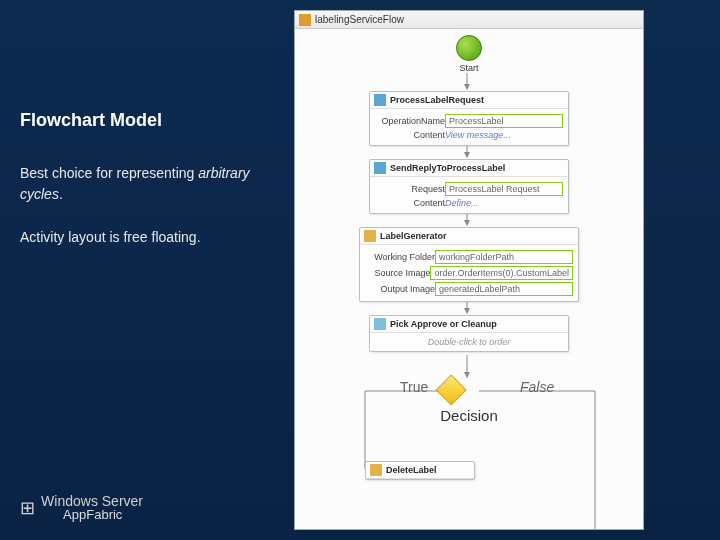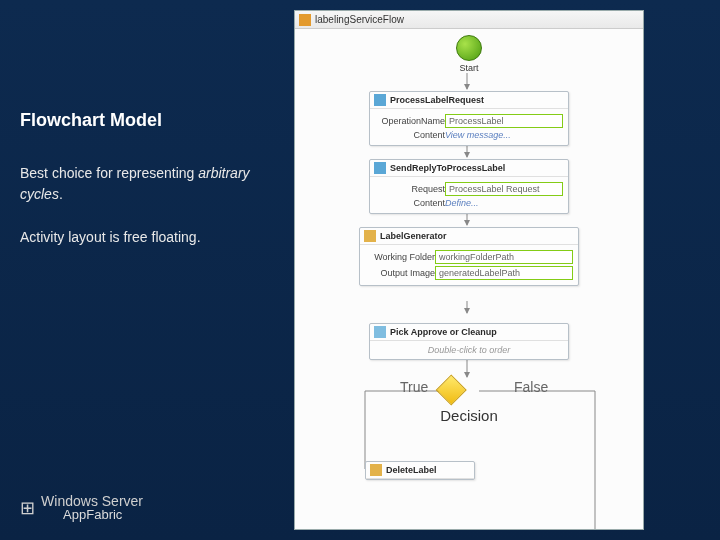--- a/index.html
+++ b/index.html
@@ -170,40 +170,44 @@
       <div class="nhdr">
           <span class="ai-folder"></span>
           <span>LabelGenerator</span>
         </div>
       <div class="nbody">
         <div class="row">
           <div class="lbl">Working Folder</div>
           <div class="val">workingFolderPath</div>
         </div>
         <div class="row">
+          <div class="lbl">Source Image</div>
+          <div class="val">order.OrderItems(0).CustomLabel</div>
+        </div>
+        <div class="row">
           <div class="lbl">Output Image</div>
           <div class="val">generatedLabelPath</div>
         </div>
       </div>
     </div>
 
-    <div class="node" style="top:294px; width:200px;">
+    <div class="node" style="top:286px; width:200px;">
       <div class="nhdr">
           <span class="ai-pick"></span>
           <span>Pick Approve or Cleanup</span>
         </div>
       <div class="pickline">Double-click to order</div>
     </div>
 
     <div class="decision-wrap" style="top:350px;">
       <div class="diamond"></div>
       <div class="dlbl">Decision</div>
     </div>
     <div class="tf" style="top:350px; left:105px;">True</div>
-    <div class="tf" style="top:350px; left:219px;">False</div>
+    <div class="tf" style="top:350px; left:225px;font-style:italic;">False</div>
 
     <div class="node" style="top:432px; left:70px; transform:none; width:110px;">
       <div class="nhdr">
           <span class="ai-folder"></span>
           <span>DeleteLabel</span>
         </div>
     </div>
 
   </div>
 </div>

